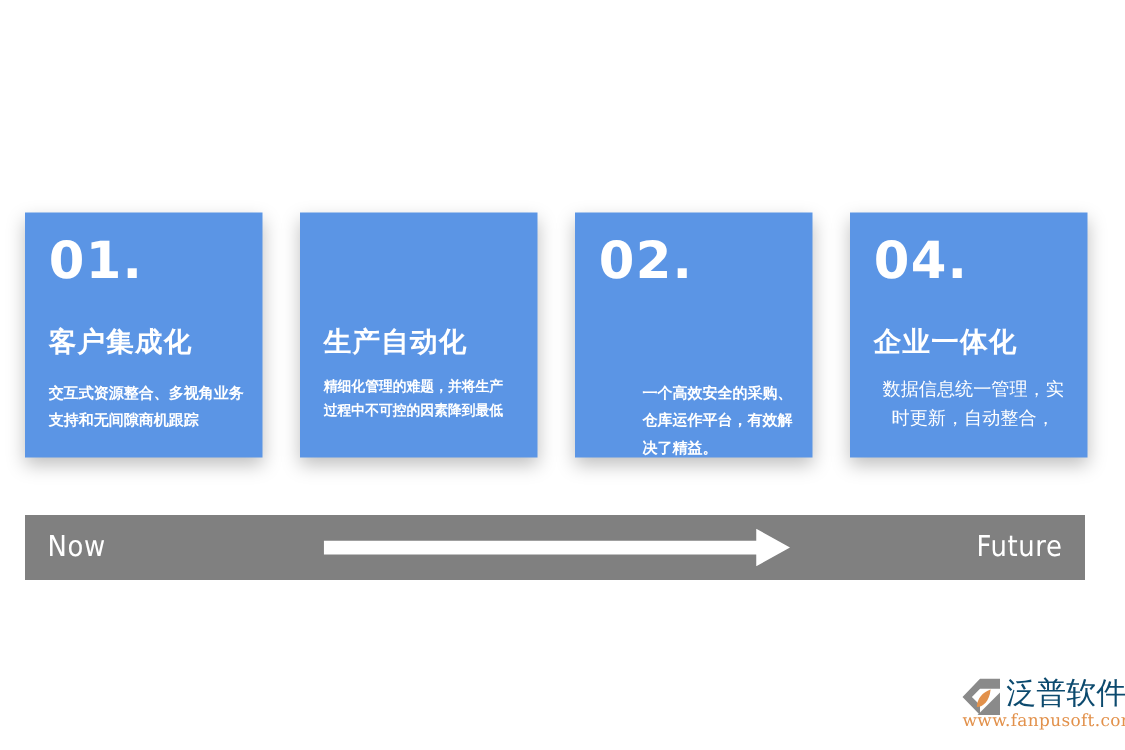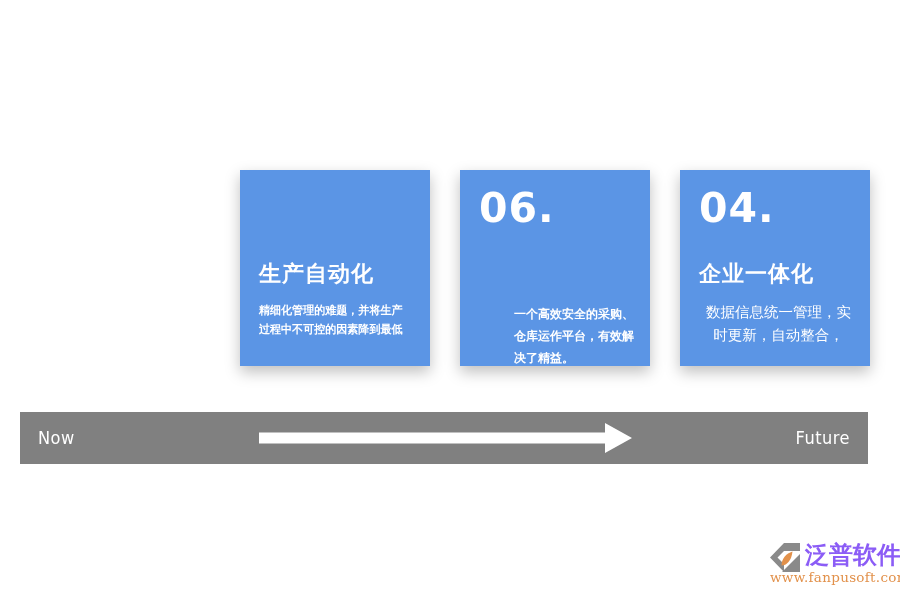--- a/index.html
+++ b/index.html
@@ -108,21 +108,21 @@
     height: 52px;
     background: #808080;
   }
   .tl-label {
     position: absolute;
     top: 0;
     height: 52px;
     line-height: 52px;
     color: #ffffff;
     font-family: "DejaVu Sans Condensed", "Liberation Sans Narrow", "Liberation Sans", sans-serif;
-    font-size: 18px;
+    font-size: 23px;
     letter-spacing: 0.5px;
     white-space: nowrap;
     text-align: right;
   }
   .tl-now { left: 18px; }
   .tl-future { right: 18px; }
 
   .tl-arrow {
     position: absolute;
     left: 239px;
@@ -145,22 +145,22 @@
     left: 0;
     top: 2px;
     width: 34px;
     height: 31px;
   }
   .logo-word {
     position: absolute;
     left: 37px;
     top: 0px;
     font-size: 24px;
-    font-weight: bold;
-    color: #8b5cf6;
+    font-weight: normal;
+    color: #0c4a6e;
     letter-spacing: 0px;
     line-height: 30px;
     white-space: nowrap;
   }
   .logo-url {
     position: absolute;
     left: 2px;
     top: 29px;
     font-family: "DejaVu Serif", "Liberation Serif", serif;
     font-size: 13.5px;
@@ -169,28 +169,33 @@
     white-space: nowrap;
   }
 </style>
 </head>
 <body>
 
 <div id="stage">
 
   <div class="cards">
 
+    <div class="card c1">
+      <div class="card-number">01.</div>
+      <div class="card-title">客户集成化</div>
+      <div class="card-desc">交互式资源整合、多视角业务支持和无间隙商机跟踪</div>
+    </div>
 
     <div class="card c2">
       <div class="card-title">生产自动化</div>
       <div class="card-desc">精细化管理的难题，并将生产过程中不可控的因素降到最低</div>
     </div>
 
     <div class="card c3">
-      <div class="card-number">06.</div>
+      <div class="card-number">02.</div>
       <div class="card-desc">一个高效安全的采购、仓库运作平台，有效解决了精益。</div>
     </div>
 
     <div class="card c4">
       <div class="card-number">04.</div>
       <div class="card-title">企业一体化</div>
       <div class="card-desc">数据信息统一管理，实时更新，自动整合，</div>
     </div>
 
   </div>

